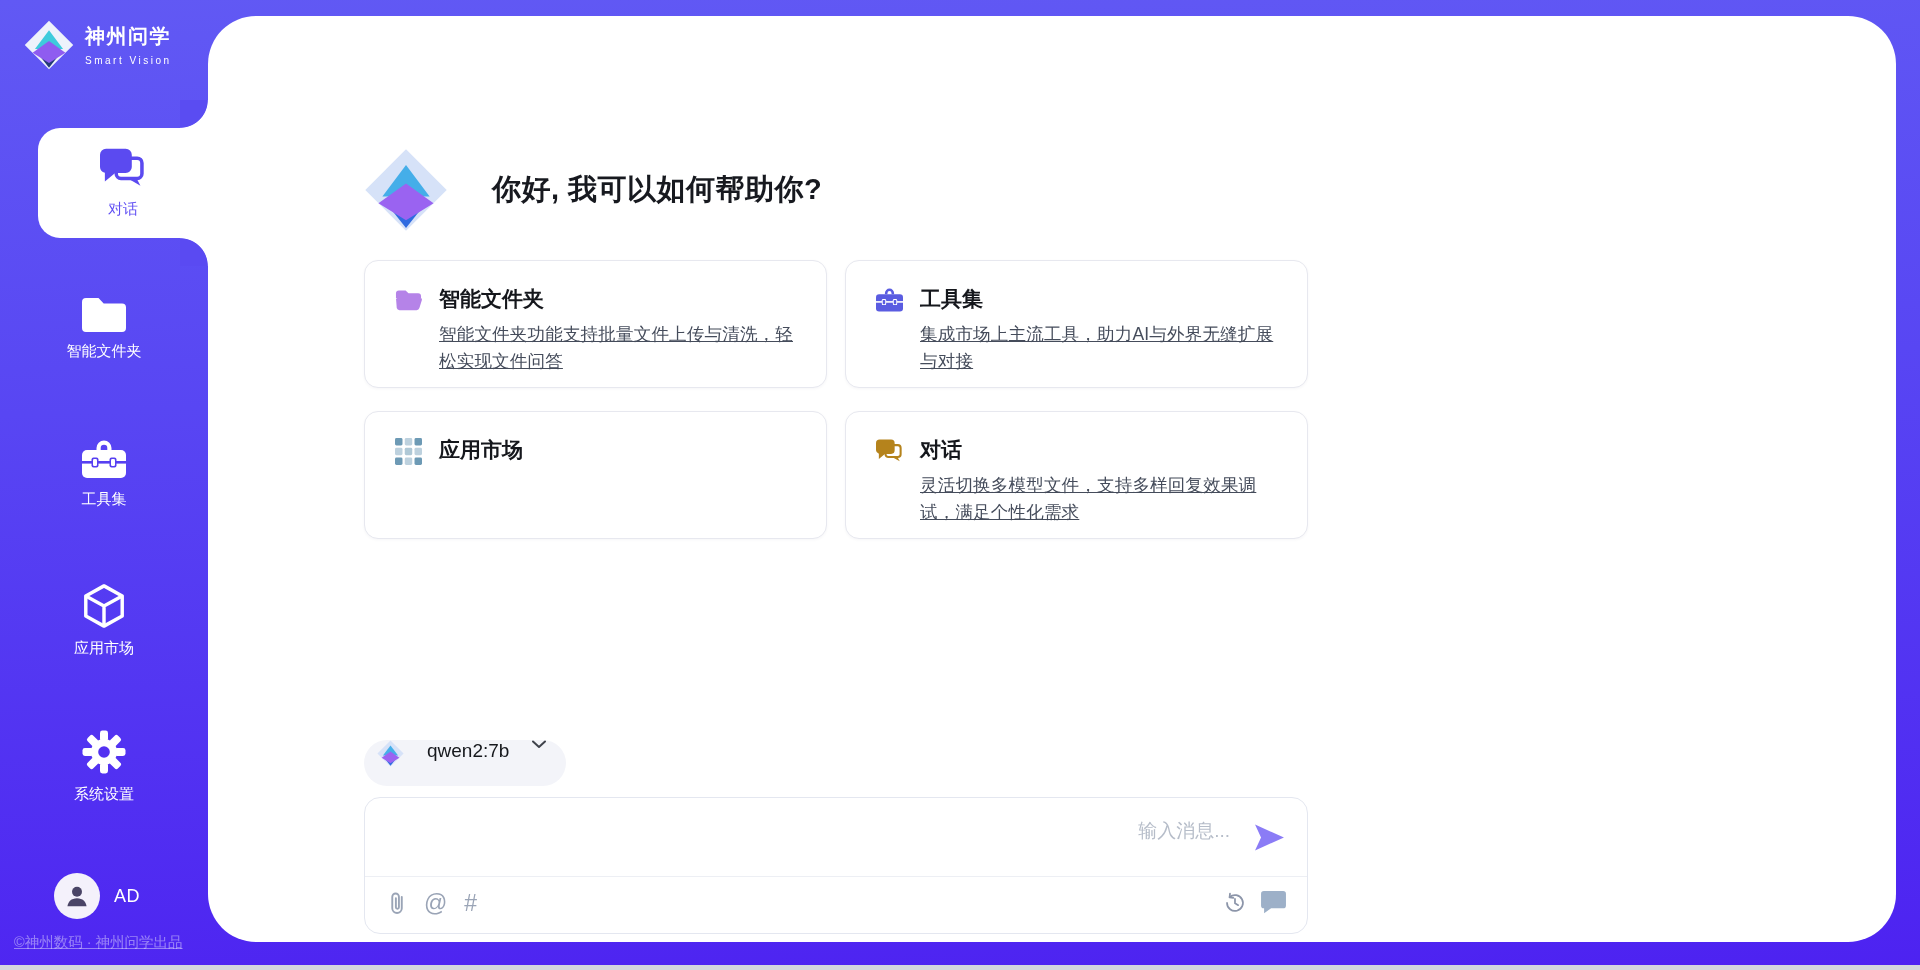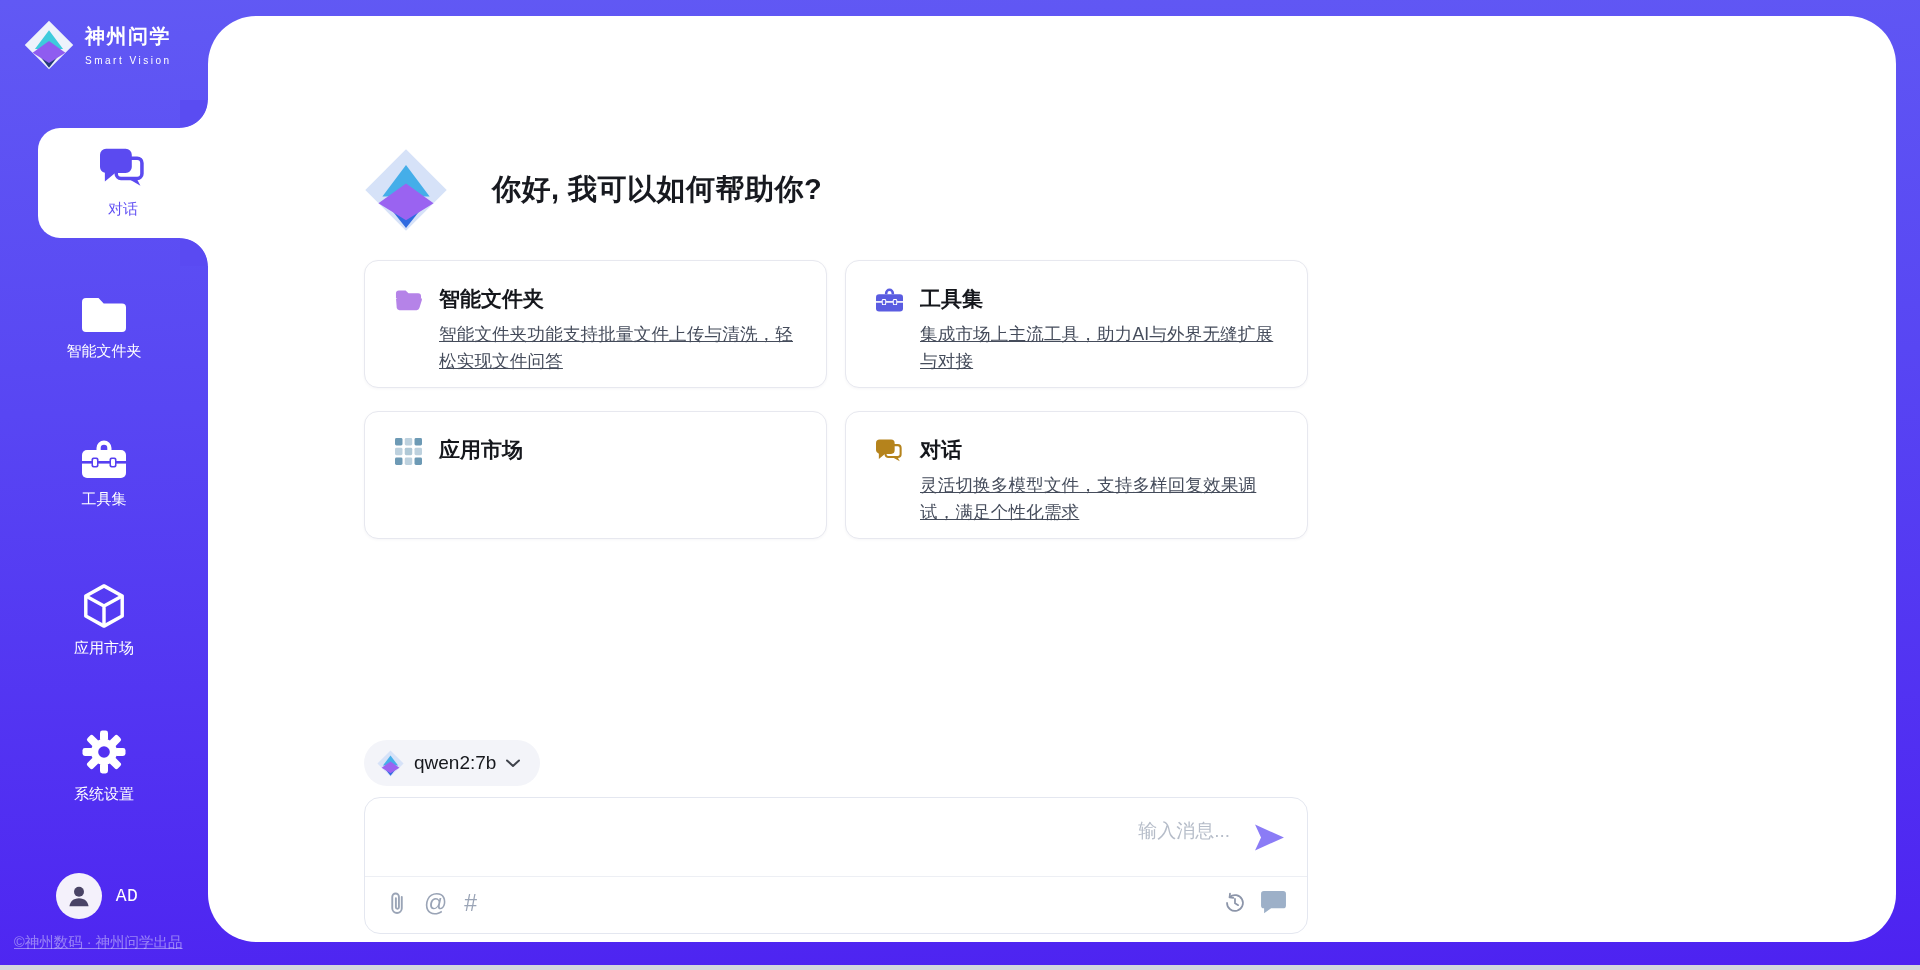--- a/index.html
+++ b/index.html
@@ -20,40 +20,40 @@
     width:100%;height:80px;margin-bottom:66px;color:#fff;cursor:pointer;}
   .nav-item .lbl{font-size:15px;margin-top:10px;}
   .nav-item.active{width:170px;height:110px;margin-left:38px;margin-bottom:50px;background:#fff;
     border-radius:22px 0 0 22px;color:#5948f0;position:relative;}
   .nav-item.active .lbl{color:#5f4ef3;}
   .nav-item.active::before,.nav-item.active::after{content:"";position:absolute;right:0;width:28px;height:28px;}
   .nav-item.active::before{top:-28px;background:radial-gradient(circle 28px at 0 0,#5a4cf2 27.4px,#fff 28.2px);}
   .nav-item.active::after{bottom:-28px;background:radial-gradient(circle 28px at 0 100%,#5a4af2 27.4px,#fff 28.2px);}
   .user{margin-top:auto;display:flex;align-items:center;gap:14px;align-self:center;margin-bottom:14px;margin-right:14px;}
   .avatar{width:46px;height:46px;border-radius:50%;background:#f4f1fb;display:flex;align-items:center;justify-content:center;}
-  .user-label{font-size:18px;color:#fff;font-weight:500;letter-spacing:.5px;font-family:Liberation Mono, monospace;}
+  .user-label{font-size:18px;color:#fff;font-weight:500;letter-spacing:.5px;}
   .copyright{margin:0 0 18px 14px;font-size:14.5px;color:rgba(255,255,255,.42);white-space:nowrap;text-decoration:underline;}
   
   .dm-sidebar .o{fill:#eef2fb}.dm-sidebar .t{fill:#3ecbdc}.dm-sidebar .b{fill:#233a78}.dm-sidebar .m{fill:#8f5cf0}
   .dm-blue .o{fill:#d6e2f8}.dm-blue .t{fill:#45aee9}.dm-blue .b{fill:#2f6be0}.dm-blue .m{fill:#9a63f1}
   
   .content{position:absolute;left:364px;top:0;bottom:0;width:944px;}
   .greeting{position:absolute;top:148px;left:0;display:flex;align-items:center;gap:44px;}
   .greeting .dm{width:84px;height:84px;}
   .greeting h1{margin:0;font-size:29px;font-weight:700;color:#17191f;letter-spacing:.5px;}
   .cards{position:absolute;top:260px;left:0;display:grid;grid-template-columns:463px 463px;column-gap:18px;row-gap:23px;}
   .card{height:128px;border:1px solid #e7e8ef;border-radius:14px;background:#fff;box-sizing:border-box;
     padding:24px 26px 0 30px;display:grid;grid-template-columns:30px 1fr;column-gap:14px;row-gap:7px;
     align-content:start;box-shadow:0 1px 3px rgba(25,25,70,.04);cursor:pointer;}
   .card .cicon{width:27px;height:27px;margin-top:2px;}
   .card .ttl{font-size:21px;font-weight:700;color:#15171c;line-height:28px;}
   .card .desc{grid-column:2;font-size:17.5px;color:#454c5b;line-height:27px;letter-spacing:.2px;text-decoration:underline;}
   
   .composer{position:absolute;left:0;right:0;bottom:36px;}
-  .model-pill{display:inline-flex;align-items:center;gap:10px;height:46px;padding:0 20px 0 13px;
+  .model-pill{display:inline-flex;gap:23px;height:46px;padding:0 20px 0 13px;
     background:#f3f4f9;border-radius:23px;margin-bottom:11px;cursor:pointer;}
   .model-pill .dm{width:27px;height:27px;}
   .model-name{font-size:19px;color:#16181d;}
   .input-box{height:137px;border:1.5px solid #e4e7f0;border-radius:16px;box-sizing:border-box;position:relative;background:#fff;}
   .msg-input{position:absolute;left:24px;top:15px;right:75px;height:34px;border:0;outline:none;background:transparent;
     font-size:19px;color:#333;font-family:inherit;text-align:right;}
   .msg-input::placeholder{color:#b6bdc9;}
   .send-btn{position:absolute;right:22px;top:25px;width:31px;height:29px;cursor:pointer;}
   .divider{position:absolute;left:0;right:0;top:78px;height:1px;background:#edeff4;}
   .tools-left{position:absolute;left:23px;top:92px;display:flex;align-items:center;gap:17px;color:#9aa4b6;}

